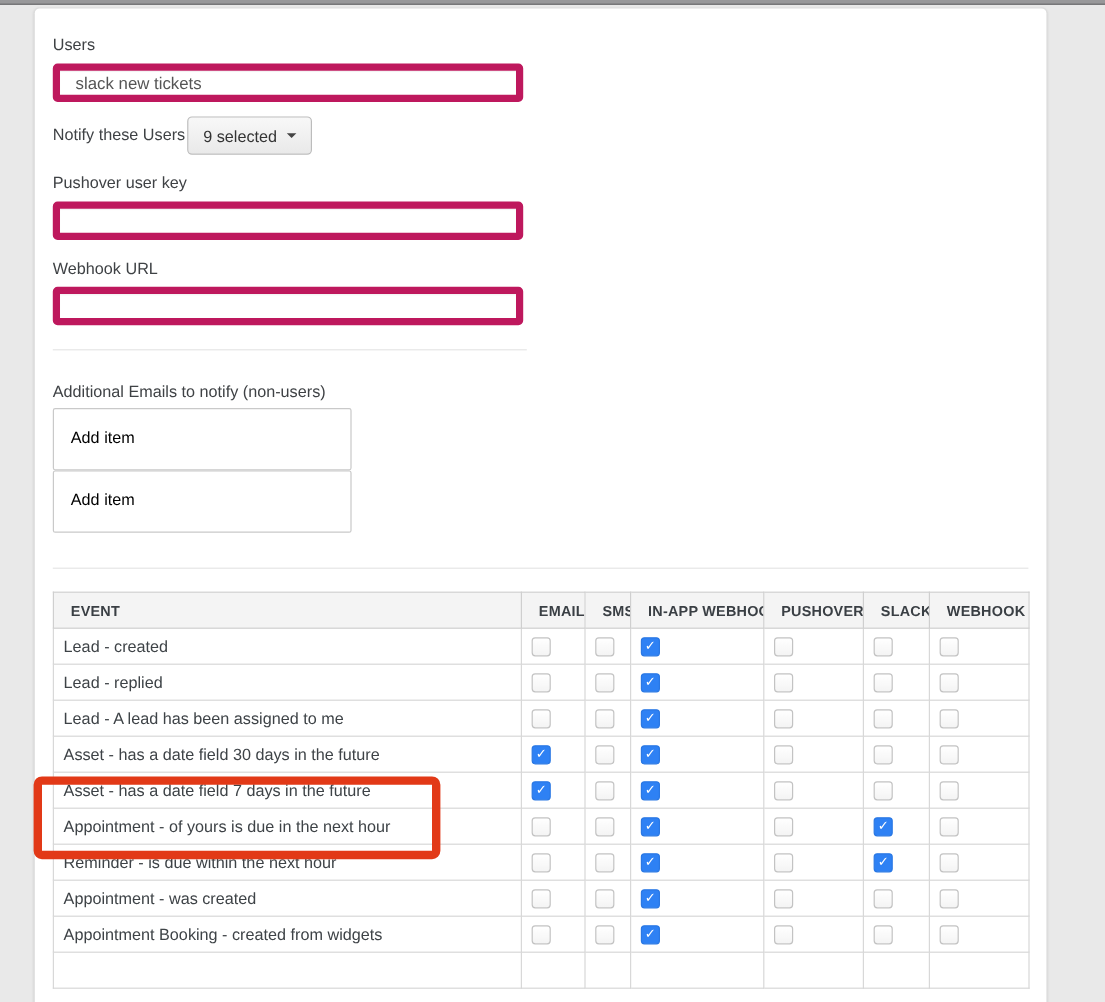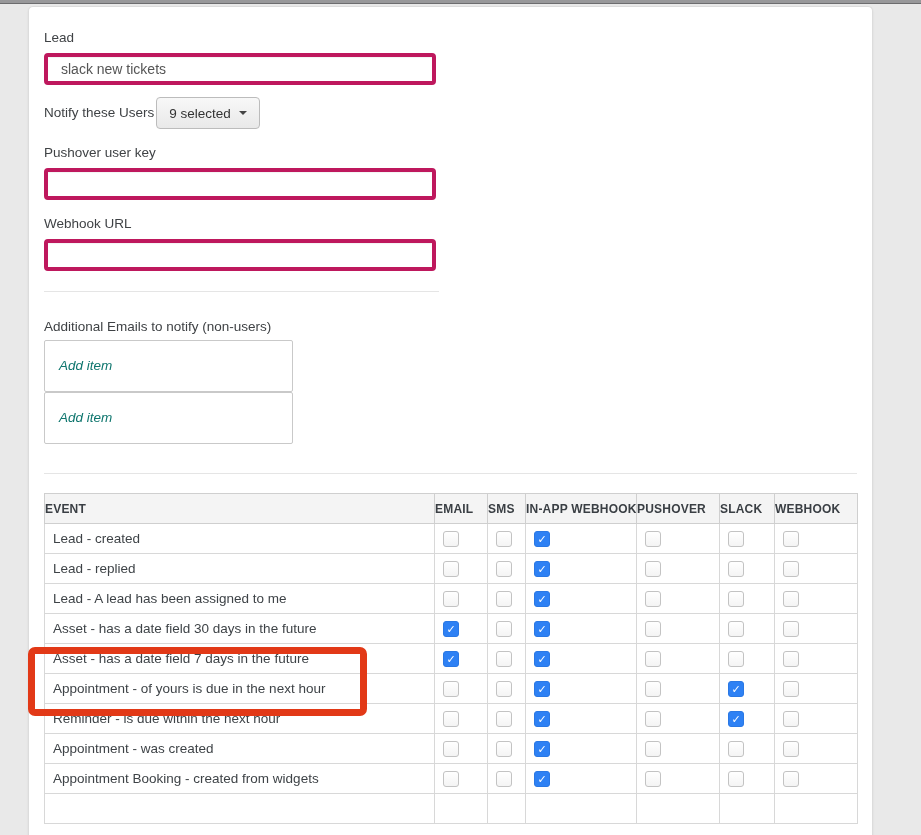--- a/index.html
+++ b/index.html
@@ -27,21 +27,21 @@
   }
   .form-label {
     font-size: 13.5px;
     color: #3f4245;
     line-height: 18px;
     margin-bottom: 6px;
     display: block;
   }
   .text-input {
     width: 392px; height: 32px;
-    border: 4px solid #be185d;
+    border: 6px solid #be185d;
     border-radius: 4px;
     padding: 0 13px;
     font-size: 14px;
     color: #555555;
     font-family: "Liberation Sans", sans-serif;
     box-shadow: inset 0 1px 1px rgba(0,0,0,0.05);
     outline: none;
     display: block;
   }
   .group { margin-bottom: 15px; }
@@ -89,44 +89,43 @@
   .emails-label { margin-top: 26px; margin-bottom: 4px; }
   .sms-label { margin-top: 14px; margin-bottom: 5px; }
   .add-item-box {
     width: 249px; height: 52px;
     border: 1px solid #c9c9c9;
     border-radius: 2px;
     padding: 15px 0 0 14px;
   }
   .add-item-text {
     font-size: 13.5px;
-    color: #0f766e;
+    color: #000000;
     cursor: pointer;
-    font-style: italic;
   }
   table.events {
     margin-top: 19px;
     width: 813px;
     border-collapse: collapse;
     table-layout: fixed;
   }
   table.events th, table.events td {
     border: 1px solid #d8d8d8;
     overflow: hidden;
     white-space: nowrap;
   }
   table.events th {
     background: #f4f4f4;
     border-color: #cfcfcf;
     height: 30px;
     font-size: 12px;
     font-weight: bold;
     color: #3a3f44;
     text-align: left;
-    padding-left: 0;
+    padding-left: 14px;
     letter-spacing: 0.2px;
   }
   table.events td {
     height: 30px;
     font-size: 13.5px;
     color: #3e4347;
     padding-left: 8px;
     background: #ffffff;
   }
   .checkbox {
@@ -158,21 +157,21 @@
   }
 </style>
 </head>
 <body>
 
 <div class="topbar"></div>
 
 <div class="panel">
 
   <div class="group group-name">
-    <label class="form-label">Lead</label>
+    <label class="form-label">Users</label>
     <input class="text-input" type="text" value="slack new tickets" style="">
   </div>
 
   <div class="notify-row">
     <label class="form-label">Notify these Users</label>
     <button class="dropdown-btn">
       <span>9 selected</span>
       <span class="caret"></span>
     </button>
   </div>

